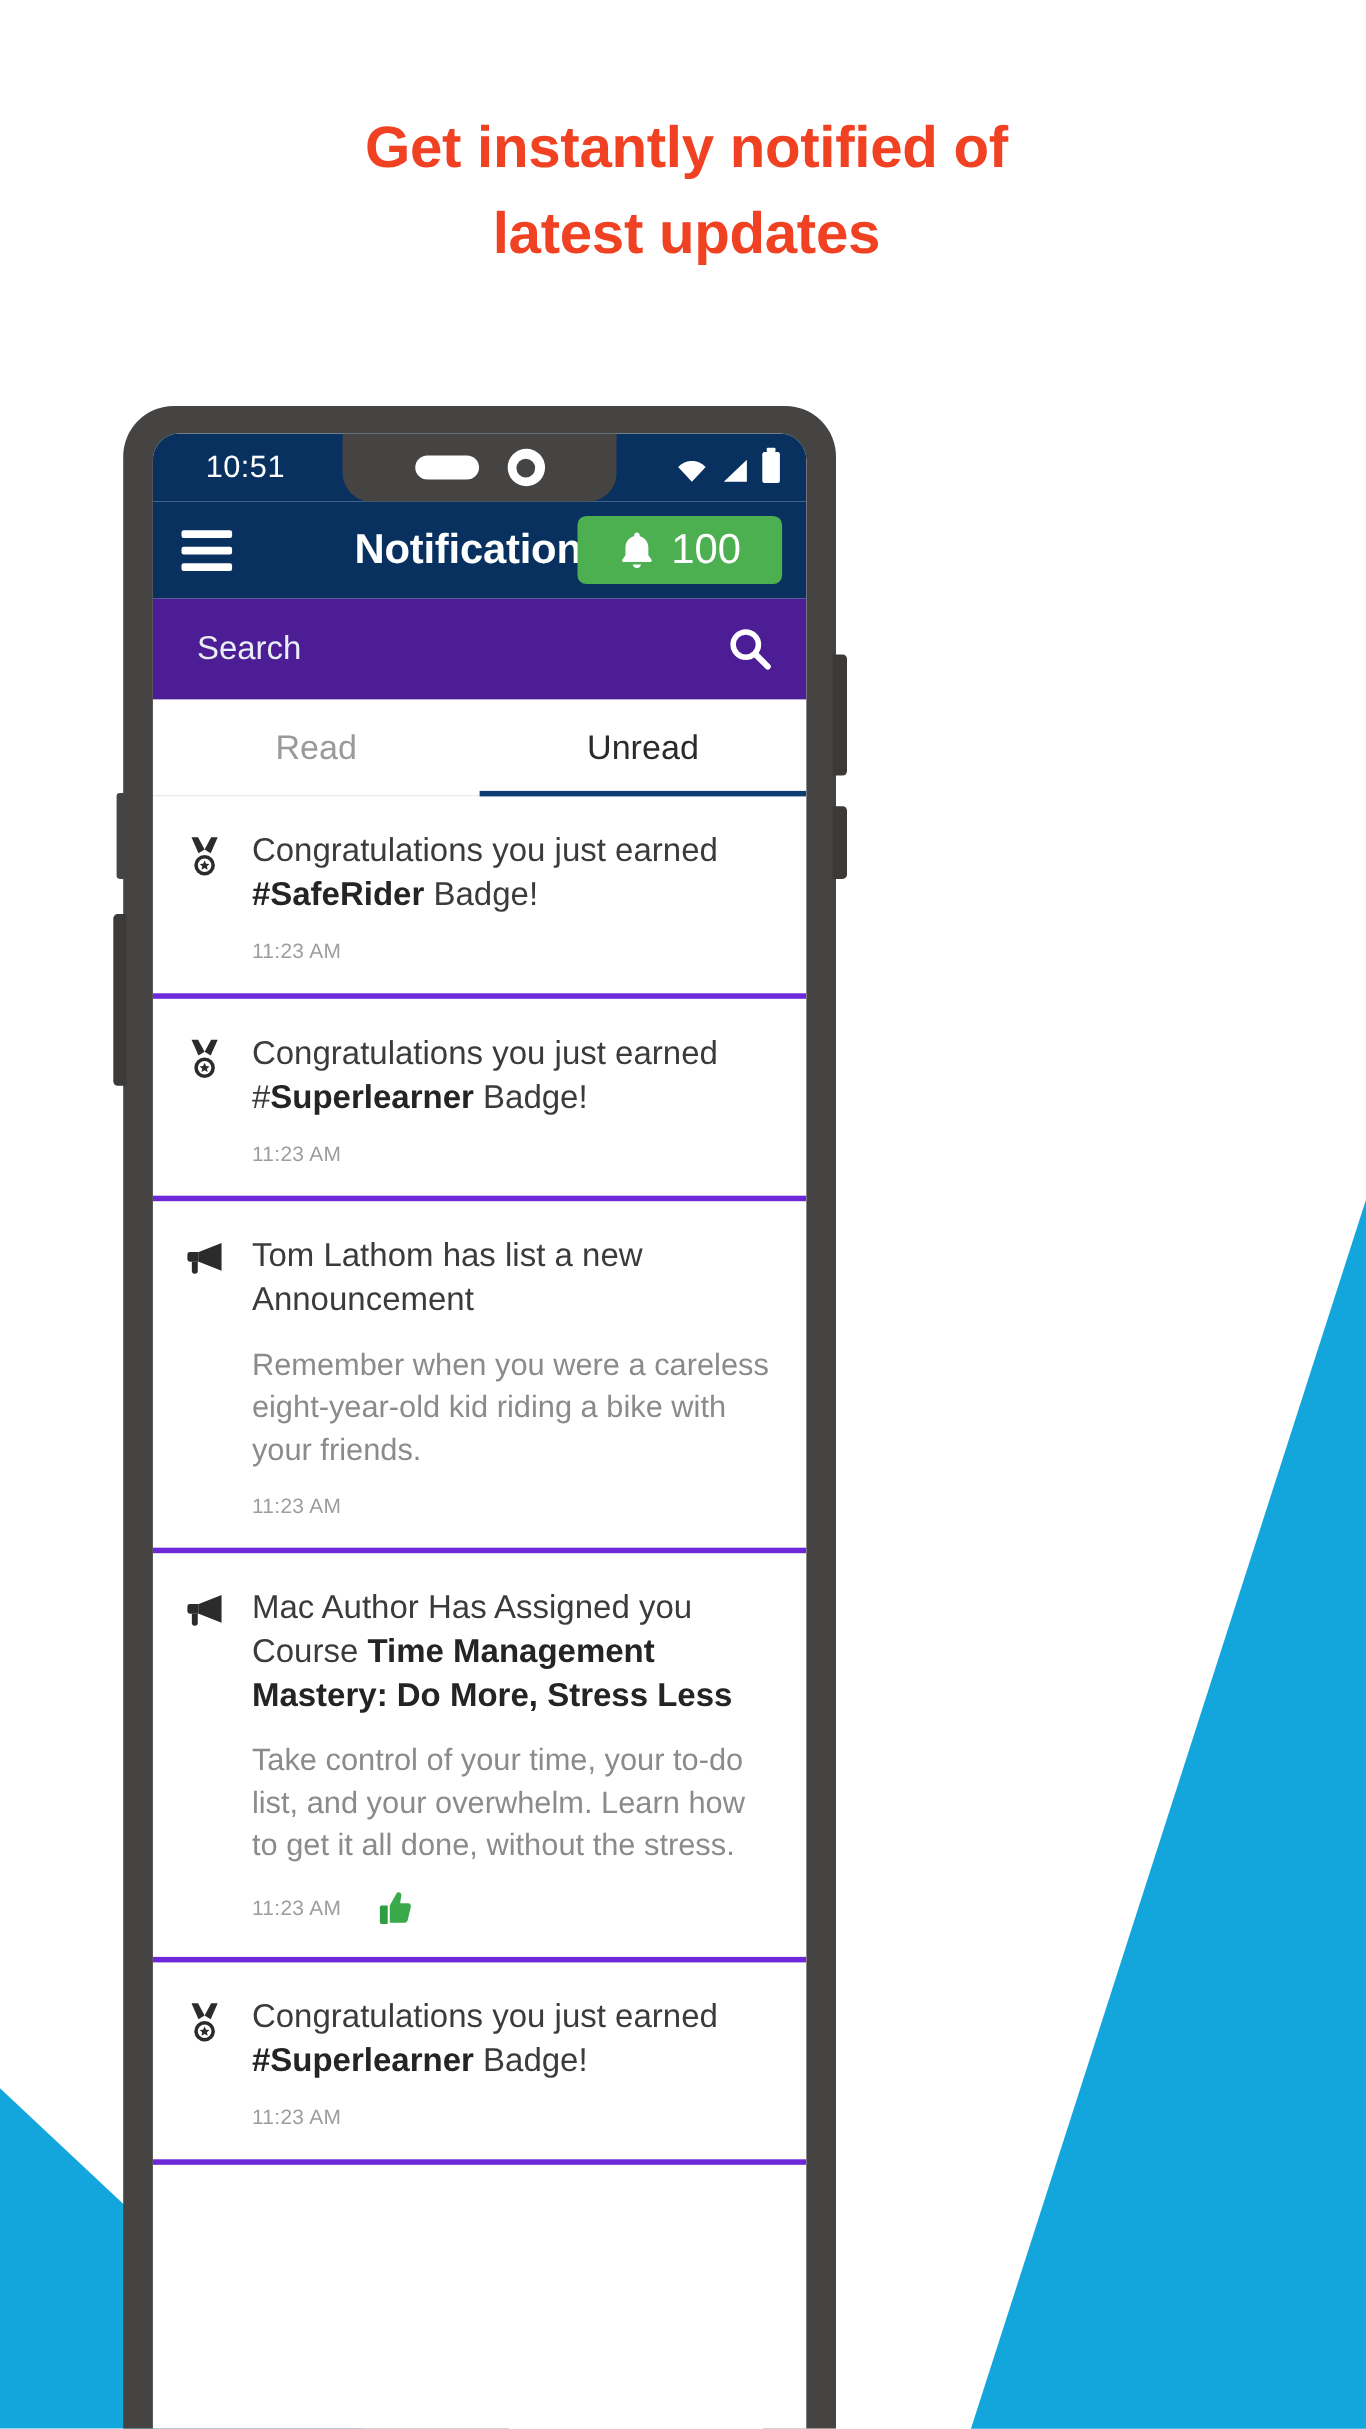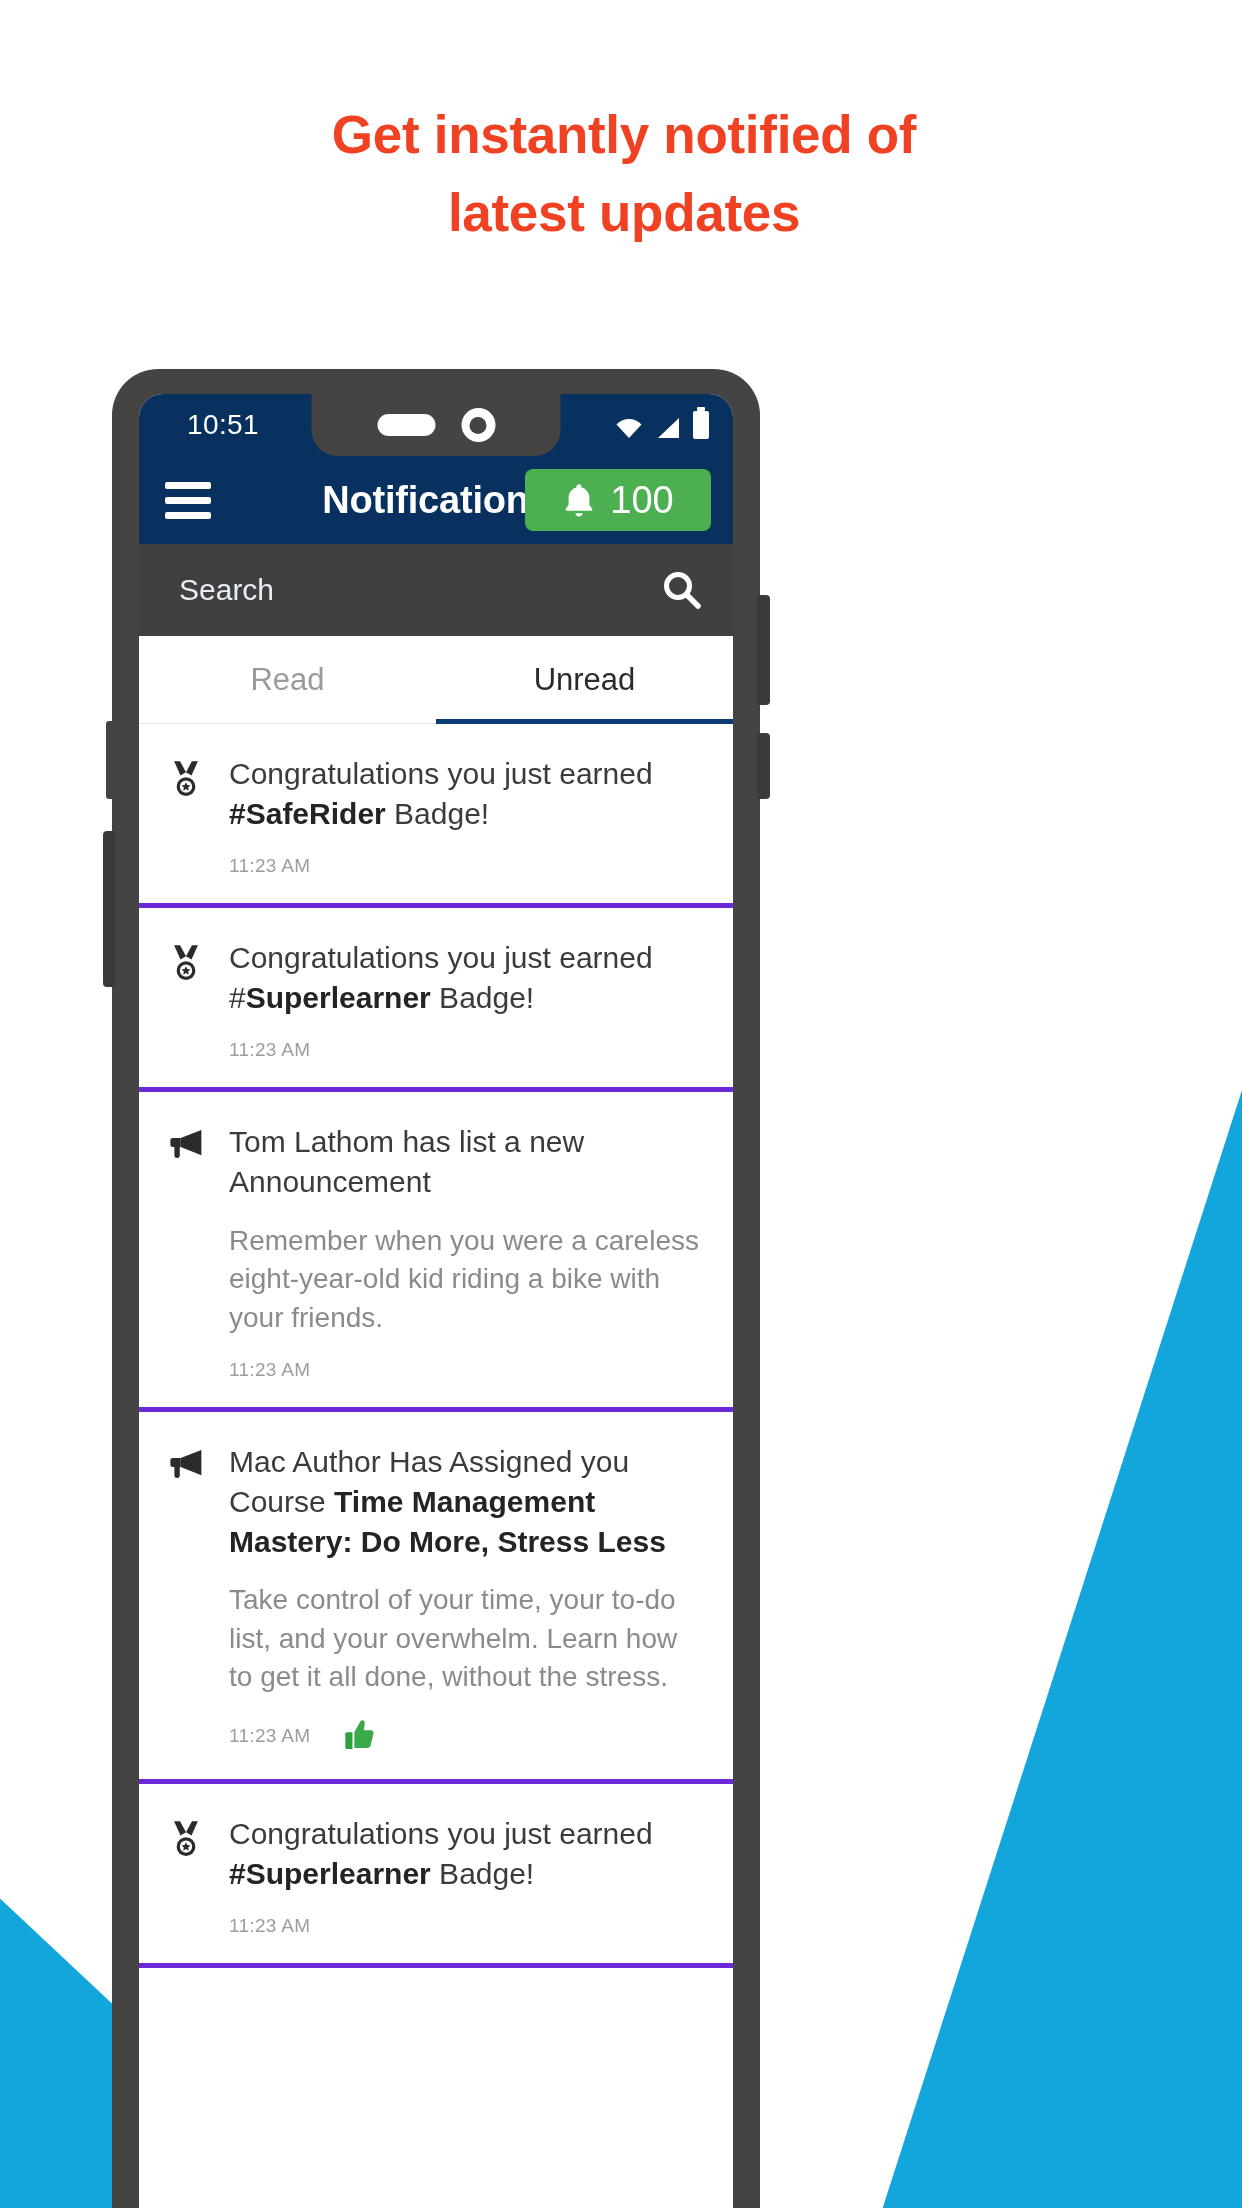--- a/index.html
+++ b/index.html
@@ -119,21 +119,21 @@
     height:62px; min-width:186px;
     display:flex; align-items:center; justify-content:center; gap:14px;
     padding:0 20px;
     position:relative; z-index:2;
   }
   .badge-count{ color:#fff; font-size:38px; line-height:1; }
   .bell{ width:34px; height:36px; }
 
   
   .searchbar{
-    background:#404040;
+    background:#4c1d95;
     height:92px;
     display:flex; align-items:center;
     padding:0 30px 0 40px;
   }
   .search-input{
     flex:1; background:transparent; border:none; outline:none;
     color:#ffffff; font-size:30px;
     font-family:"Liberation Sans", sans-serif;
   }
   .search-input::placeholder{ color:#e8eef5; opacity:1; }

